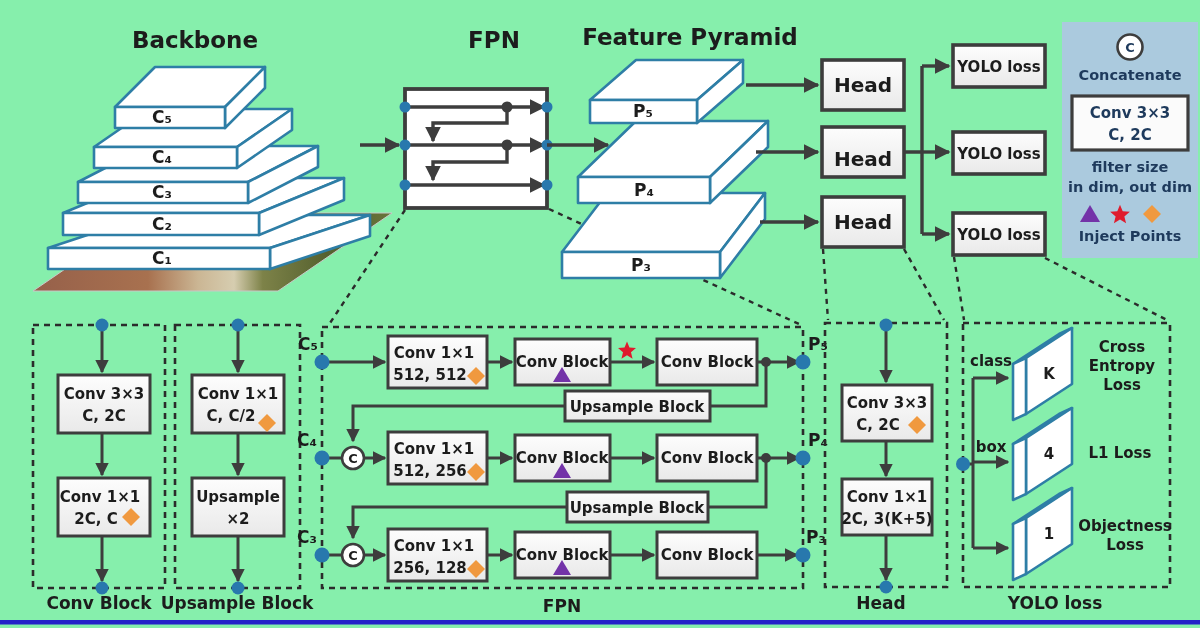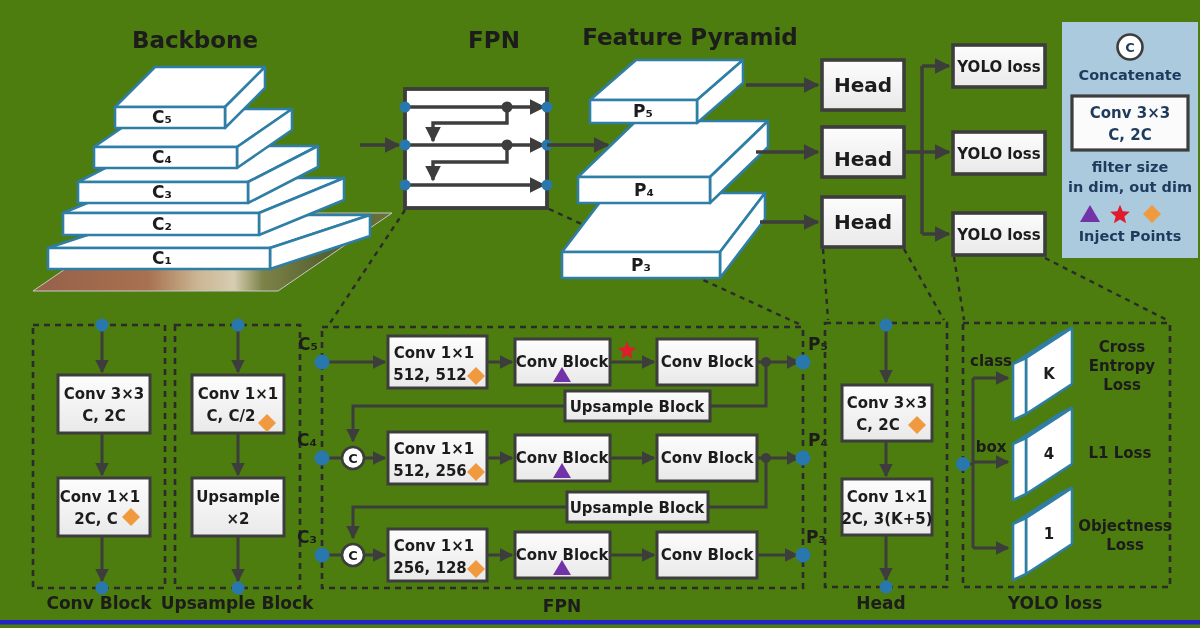--- a/index.html
+++ b/index.html
@@ -1,16 +1,16 @@
 <!DOCTYPE html>
 <html><head>
 <meta charset="utf-8">
 <style>
   html,body{margin:0;padding:0;background:#ffffff;}
-  .stage{position:relative;width:1200px;height:628px;background:#4d7c0f;overflow:hidden;}
+  .stage{position:relative;width:1200px;height:628px;background:#86efac;overflow:hidden;}
   svg{display:block;}
   text{font-family:"DejaVu Sans","Liberation Sans",sans-serif;font-weight:bold;fill:#1c1c1c;}
   .mid{text-anchor:middle;}
   .t23{font-size:23px;} .t20{font-size:20px;} .t17{font-size:17px;}
   .t15{font-size:15px;} .t145{font-size:14.5px;} .t13{font-size:13px;}
   .navy{fill:#1e3a5c;}
   .box{fill:url(#boxfill);stroke:#3d3d3d;stroke-width:3;}
   .boxth{fill:url(#boxfill);stroke:#3d3d3d;stroke-width:3.6;}
   .flow{stroke:#3d3d3d;stroke-width:3.4;fill:none;}
   .flow3{stroke:#3d3d3d;stroke-width:3;fill:none;}

